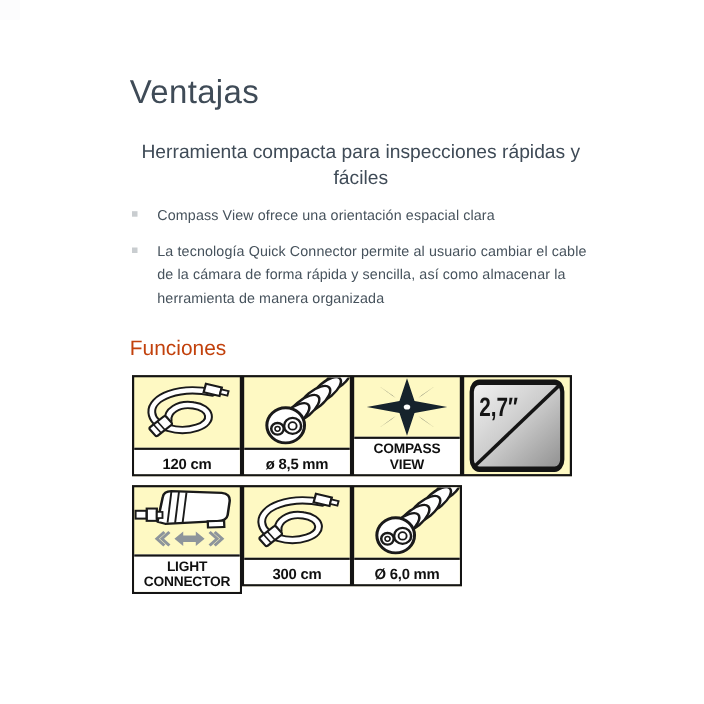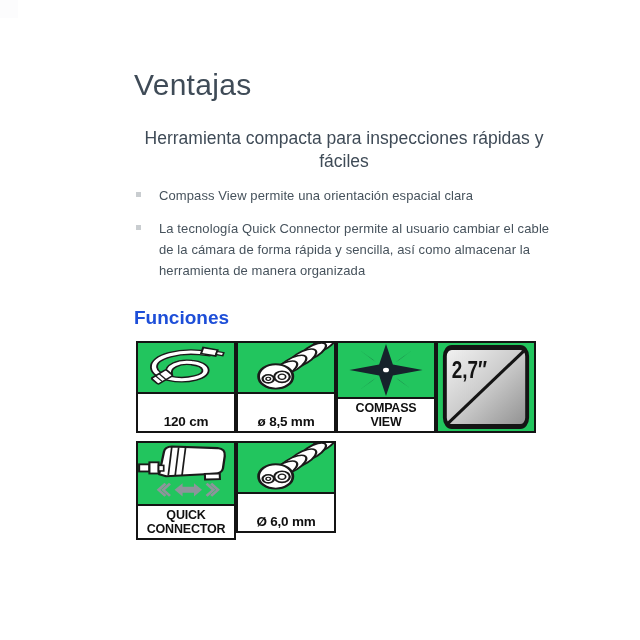--- a/index.html
+++ b/index.html
@@ -8,21 +8,21 @@
     background:#ffffff;
     font-family:"Liberation Sans", sans-serif;
     position:relative;
     overflow:hidden;
   }
   .corner-artifact {
     position:absolute; left:0; top:0; width:18px; height:18px;
     background:#fcfcfd;
   }
   .content {
-    position:absolute; left:134px; top:68px; width:424px;
+    position:absolute; left:118px; top:68px; width:424px;
     color:#46525c;
   }
   .page-title {
     font-size:30px; font-weight:400; color:#3f4b57;
     margin:0 0 25px 0; letter-spacing:0.3px;
   }
   .page-subtitle {
     font-size:17.5px; font-weight:400; color:#3f4b57;
     line-height:1.32; margin:0 0 12px 0; max-width:420px;text-align:center;
   }
@@ -30,56 +30,56 @@
   .bullet-item {
     position:relative; padding-left:25px;
     font-size:13px; line-height:1.62; letter-spacing:0.1px;
     margin-bottom:12px; max-width:414px; color:#46525c;
   }
   .bullet-item::before {
     content:""; position:absolute; left:2px; top:7px;
     width:5px; height:5px; background:#c9cdd0;
   }
   .functions-heading {
-    font-size:19px; font-weight:700; color:#1d4ed8;
+    font-size:19px; font-weight:400; color:#c2410c;
     margin:26px 0 12px 0;
   }
   .feature-grid {
     display:grid; grid-template-columns:repeat(4,91px);
     column-gap:9px; row-gap:8px; align-items:start; margin-left:2px;
   }
   .tile {
     box-sizing:border-box; width:100px; height:92px;
-    border:2.5px solid #141414; background:#22c55e;
+    border:2.5px solid #141414; background:#fef9c3;
     display:flex; flex-direction:column;
   }
   .tile.tall { height:99px; }
   .tile-img { flex:1; position:relative; min-height:0; overflow:hidden; }
   .tile-img svg { position:absolute; left:0; top:0; width:100%; height:100%; display:block; }
   .tile-label {
     background:#ffffff; border-top:2.5px solid #141414;
     font-weight:700; color:#101010; text-align:center;
-    font-size:13.5px; line-height:1.12; padding:20px 0 2px 0;
+    font-size:13.5px; line-height:1.12; padding:5px 0 2px 0;
     white-space:pre-line; letter-spacing:-0.2px;
   }
   .tile-label.two-line { font-size:12.5px; padding:2px 0;text-align:center; }
 </style>
 </head>
 <body>
 
 <div class="corner-artifact"></div>
 
 <div class="content">
 
   <h1 class="page-title">Ventajas</h1>
 
   <h2 class="page-subtitle">Herramienta compacta para inspecciones rápidas y fáciles</h2>
 
   <ul class="bullets">
-    <li class="bullet-item">Compass View permite una orientación espacial clara</li>
+    <li class="bullet-item">Compass View ofrece una orientación espacial clara</li>
     <li class="bullet-item">La tecnología Quick Connector permite al usuario cambiar el cable de la cámara de forma rápida y sencilla, así como almacenar la herramienta de manera organizada</li>
   </ul>
 
   <h3 class="functions-heading">Funciones</h3>
 
   <div class="feature-grid">
 
     <div class="tile">
       <div class="tile-img">
         <svg viewBox="0 0 84 60" preserveAspectRatio="none">
@@ -169,24 +169,42 @@
           <rect x="18" y="22" width="4.5" height="5.5" fill="#ffffff" stroke="#1a1a1a" stroke-width="1.5"></rect>
           <polygon points="32,46 39,39.5 39,43 49,43 49,39.5 56,46 49,52.5 49,49 39,49 39,52.5" fill="#8e959b"></polygon>
           <g fill="none" stroke="#8e959b" stroke-width="2.4">
             <path d="M28,40 L22,46 L28,52"></path>
             <path d="M24,40 L18,46 L24,52"></path>
             <path d="M60,40 L66,46 L60,52"></path>
             <path d="M64,40 L70,46 L64,52"></path>
           </g>
         </svg>
       </div>
-      <div class="tile-label two-line">QUICK
+      <div class="tile-label two-line">LIGHT
 CONNECTOR</div>
     </div>
 
+    <div class="tile">
+      <div class="tile-img">
+        <svg viewBox="0 0 84 60" preserveAspectRatio="none">
+          <path d="M62,13 C36,7 13,17 14,30 C15,43 36,48 50,43 C64,38 61,26 47,24 C35,22 26,29 27,37" fill="none" stroke="#1a1a1a" stroke-width="7" stroke-linecap="round"></path>
+          <path d="M62,13 C36,7 13,17 14,30 C15,43 36,48 50,43 C64,38 61,26 47,24 C35,22 26,29 27,37" fill="none" stroke="#ffffff" stroke-width="3.8" stroke-linecap="round"></path>
+          <g transform="translate(59,6) rotate(14)">
+            <rect x="-2" y="0" width="13" height="7.5" fill="#ffffff" stroke="#1a1a1a" stroke-width="1.8"></rect>
+            <rect x="11" y="1.7" width="6" height="4" fill="#ffffff" stroke="#1a1a1a" stroke-width="1.5"></rect>
+          </g>
+          <g transform="translate(27,37) rotate(-40)">
+            <rect x="-16" y="-5" width="17" height="9.5" rx="1.5" fill="#ffffff" stroke="#1a1a1a" stroke-width="1.8"></rect>
+            <line x1="-11" y1="-5" x2="-11" y2="4.5" stroke="#1a1a1a" stroke-width="1.3"></line>
+            <line x1="-7" y1="-5" x2="-7" y2="4.5" stroke="#1a1a1a" stroke-width="1.3"></line>
+          </g>
+        </svg>
+      </div>
+      <div class="tile-label">300 cm</div>
+    </div>
 
     <div class="tile">
       <div class="tile-img">
         <svg viewBox="0 0 84 60" preserveAspectRatio="none">
           <g fill="#ffffff" stroke="#1a1a1a" stroke-width="2">
             <ellipse cx="74" cy="2" rx="14" ry="6" transform="rotate(-42 74 2)"></ellipse>
             <ellipse cx="65" cy="11" rx="15" ry="6.5" transform="rotate(-42 65 11)"></ellipse>
             <ellipse cx="56" cy="19" rx="15.5" ry="7" transform="rotate(-42 56 19)"></ellipse>
             <ellipse cx="47" cy="27" rx="16" ry="7" transform="rotate(-42 47 27)"></ellipse>
             <ellipse cx="39" cy="34" rx="16" ry="7" transform="rotate(-42 39 34)"></ellipse>

